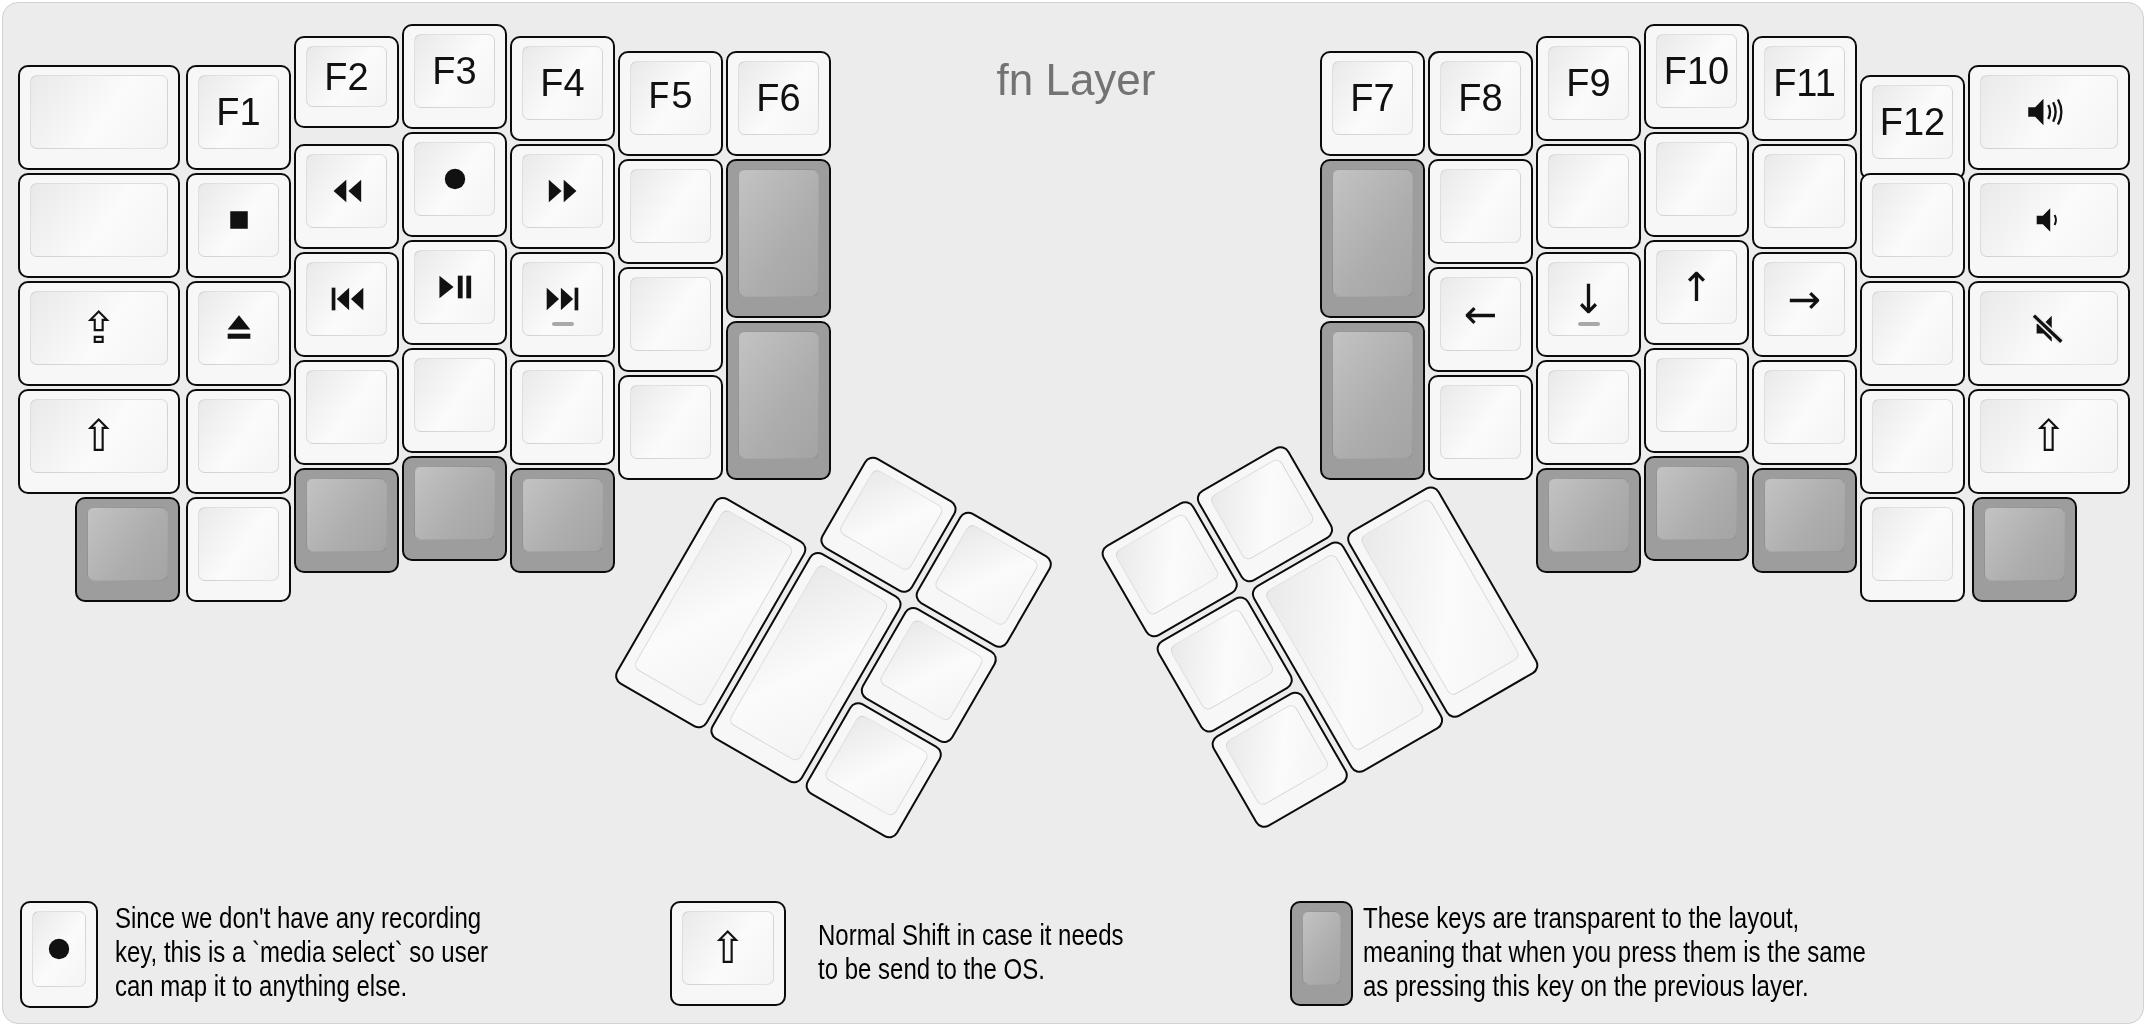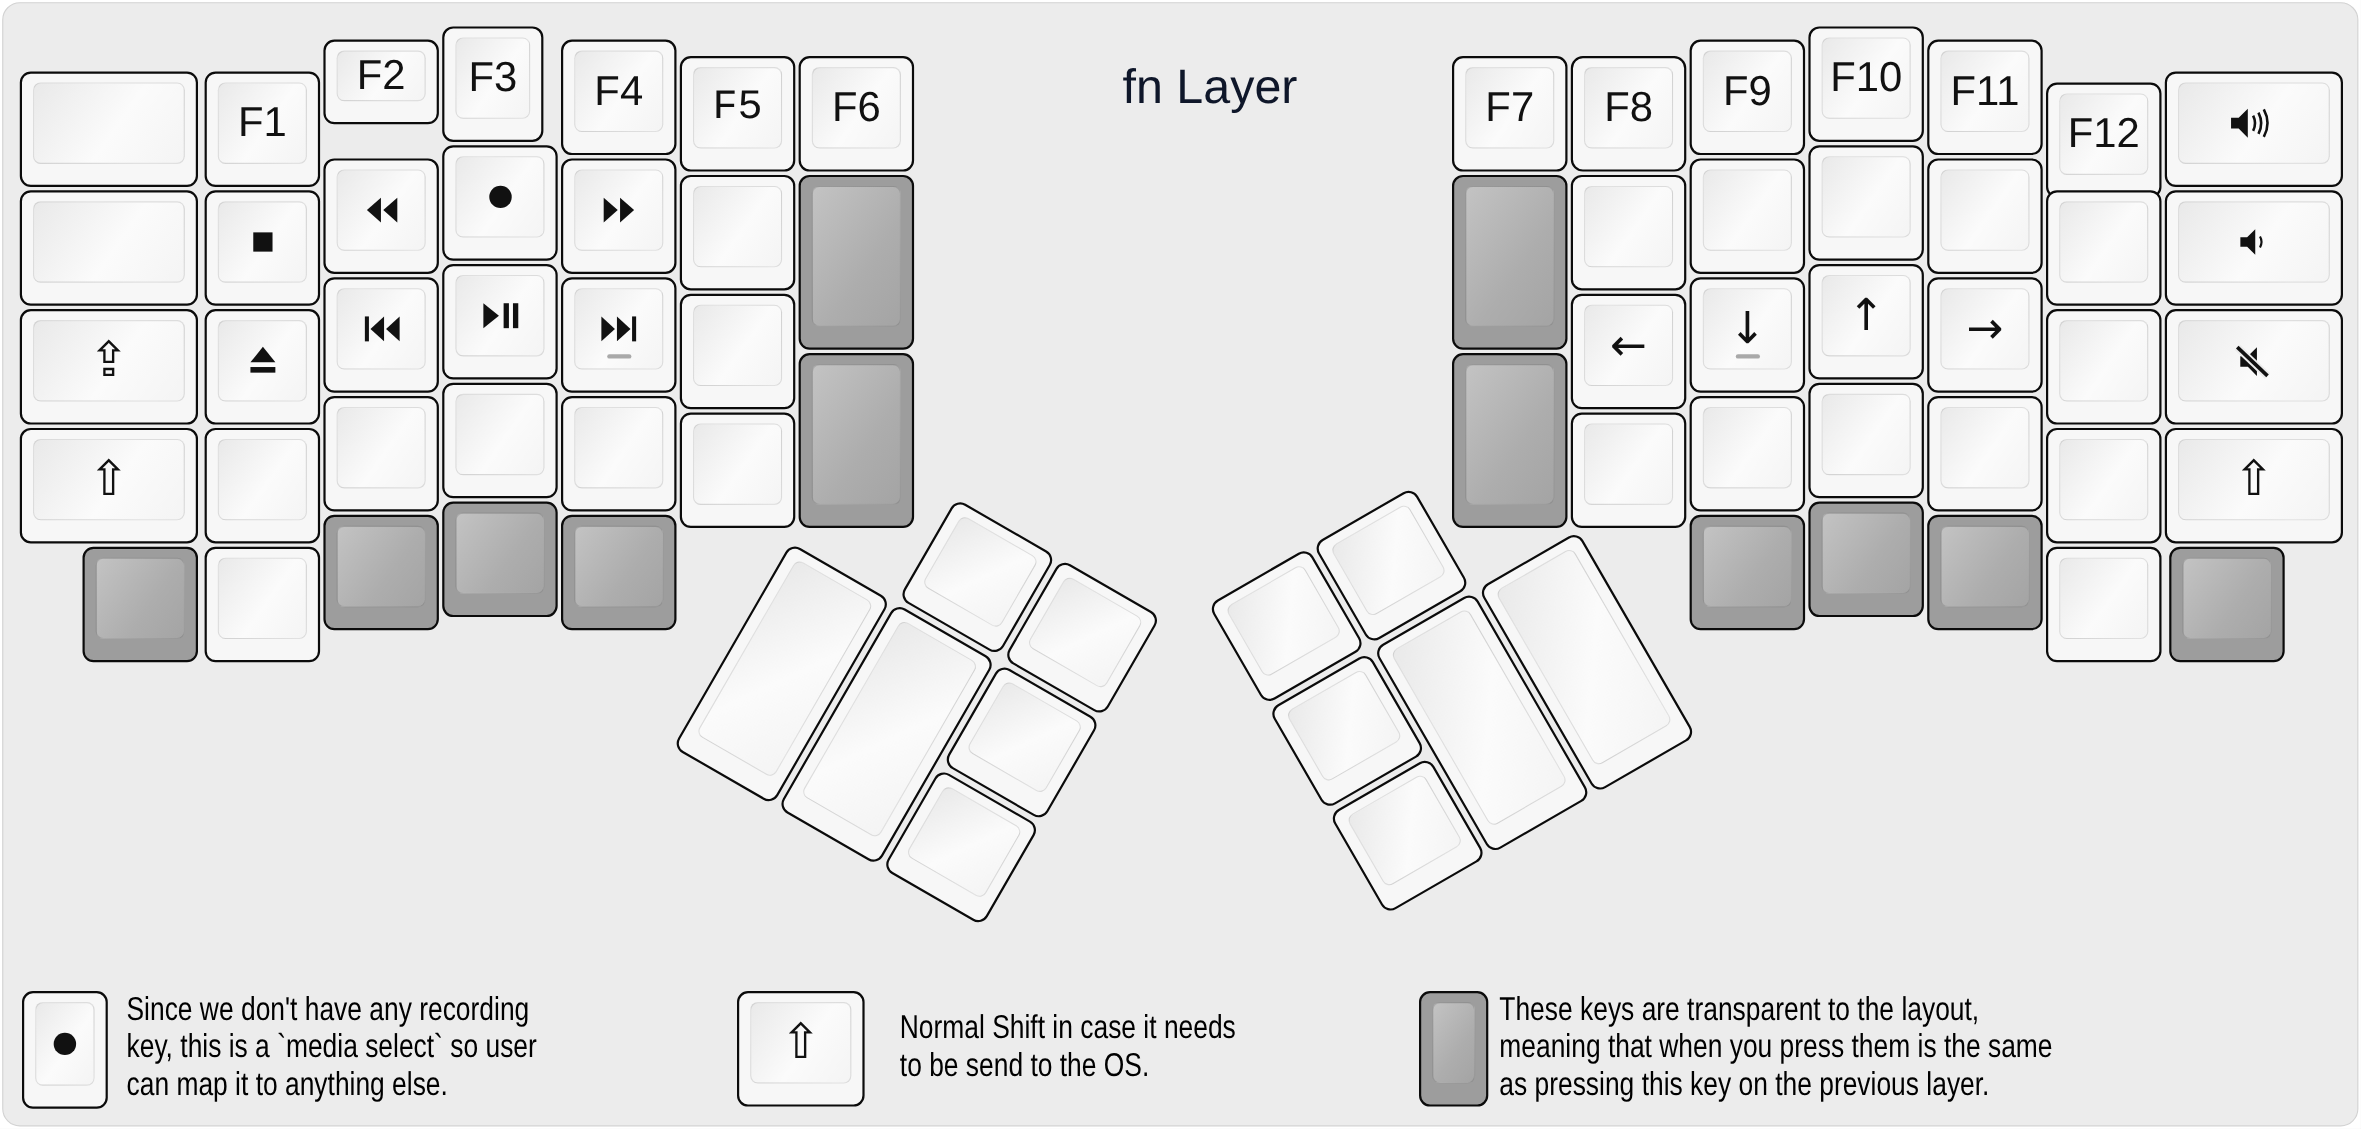--- a/index.html
+++ b/index.html
@@ -15,22 +15,22 @@
           border:1px solid rgba(0,0,0,0.10);}
   .key.grey .keytop{background:linear-gradient(125deg,#c3c3c3 0%,#adadad 60%,#a4a4a4 100%);
           border:1px solid rgba(0,0,0,0.12);}
   .klabel{font-size:38px;color:#111;line-height:1;}
   .kglyph{font-family:"DejaVu Sans",sans-serif;font-size:44px;color:#111;line-height:1;}
   .karrow{font-family:"DejaVu Sans",sans-serif;font-size:40px;color:#111;line-height:1;}
   .homing-dash{position:absolute;left:50%;bottom:9px;transform:translateX(-50%);
           width:22px;height:4px;background:#a9a9a9;border-radius:2px;}
   .kicon svg{display:block;}
   .cluster{position:absolute;transform-origin:0 0;}
-  #page-title{position:absolute;left:974px;top:52px;width:246px;text-align:center;
-          font-size:44px;color:#0f172a;}
+  #page-title{position:absolute;left:950px;top:52px;width:246px;text-align:center;
+          font-size:44px;color:#737373;}
   .legend-text{position:absolute;font-size:30px;line-height:34px;color:#000;
           transform:scaleX(0.80);transform-origin:0 50%;white-space:nowrap;}
 </style>
 </head>
 <body>
 
 <div id="panel">
   <div id="page-title">fn Layer</div>
 
   <div id="left-main">
@@ -76,21 +76,21 @@
       </div>
       <div class="key white" style="left: 183px; top: 386px; width: 105px; height: 105px;">
         <div class="keytop"></div>
       </div>
       <div class="key white" style="left: 183px; top: 494px; width: 105px; height: 105px;">
         <div class="keytop"></div>
       </div>
       <div class="key grey" style="left: 72px; top: 494px; width: 105px; height: 105px;">
         <div class="keytop"></div>
       </div>
-      <div class="key white" style="left: 291px; top: 33px; width: 105px; height: 77px; padding-left: 16px;">
+      <div class="key white" style="left: 291px; top: 33px; width: 105px; height: 92px; padding-left: 16px;">
         <div class="keytop">
           <span class="klabel">F2</span>
         </div>
       </div>
       <div class="key white" style="left: 291px; top: 141px; width: 105px; height: 105px;">
         <div class="keytop">
           <span class="kicon">
             <svg width="38" height="34" viewBox="0 0 26 24">
               <path d="M12.5 4 L3.5 12 L12.5 20 Z" fill="#111"></path>
               <path d="M23 4 L14 12 L23 20 Z" fill="#111"></path>
@@ -108,21 +108,21 @@
             </svg>
           </span>
         </div>
       </div>
       <div class="key white" style="left: 291px; top: 357px; width: 105px; height: 105px;">
         <div class="keytop"></div>
       </div>
       <div class="key grey" style="left: 291px; top: 465px; width: 105px; height: 105px;">
         <div class="keytop"></div>
       </div>
-      <div class="key white" style="left: 399px; top: 21px; width: 92px; height: 105px; padding-left: 36px;">
+      <div class="key white" style="left: 399px; top: 21px; width: 105px; height: 105px; padding-left: 36px;">
         <div class="keytop">
           <span class="klabel">F3</span>
         </div>
       </div>
       <div class="key white" style="left: 399px; top: 129px; width: 105px; height: 105px;">
         <div class="keytop">
           <span class="kicon">
             <svg width="34" height="34" viewBox="0 0 24 24">
               <circle cx="12" cy="12" r="7.2" fill="#111"></circle>
             </svg>

